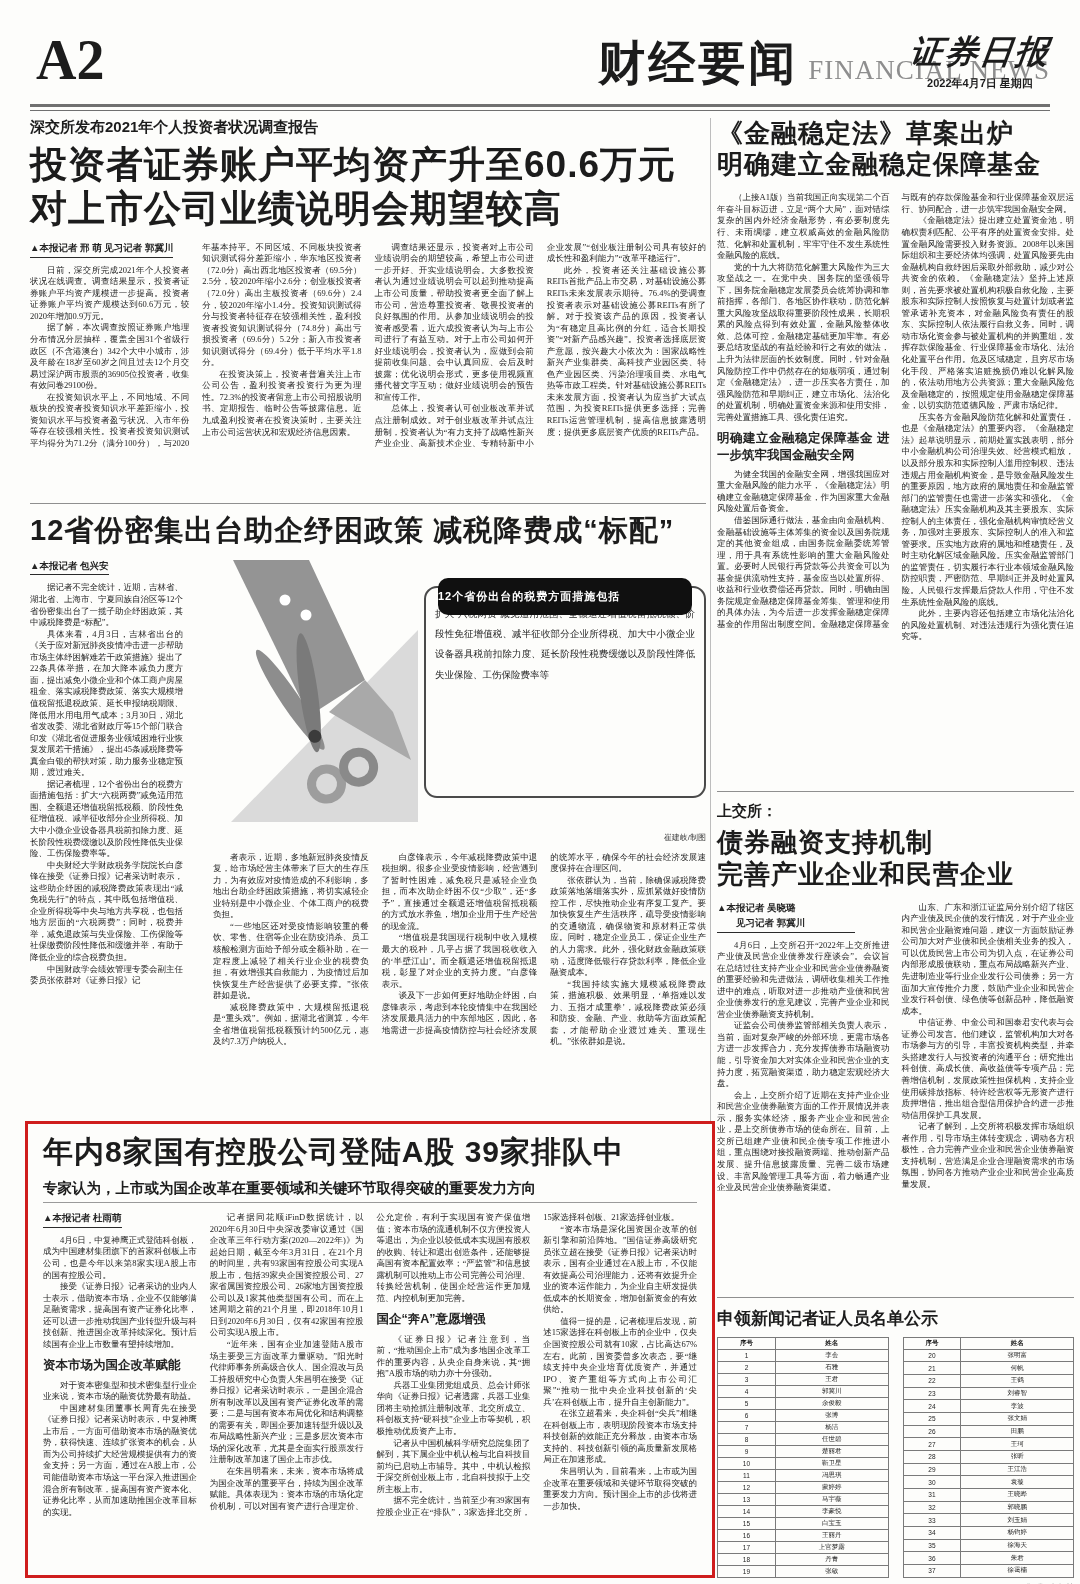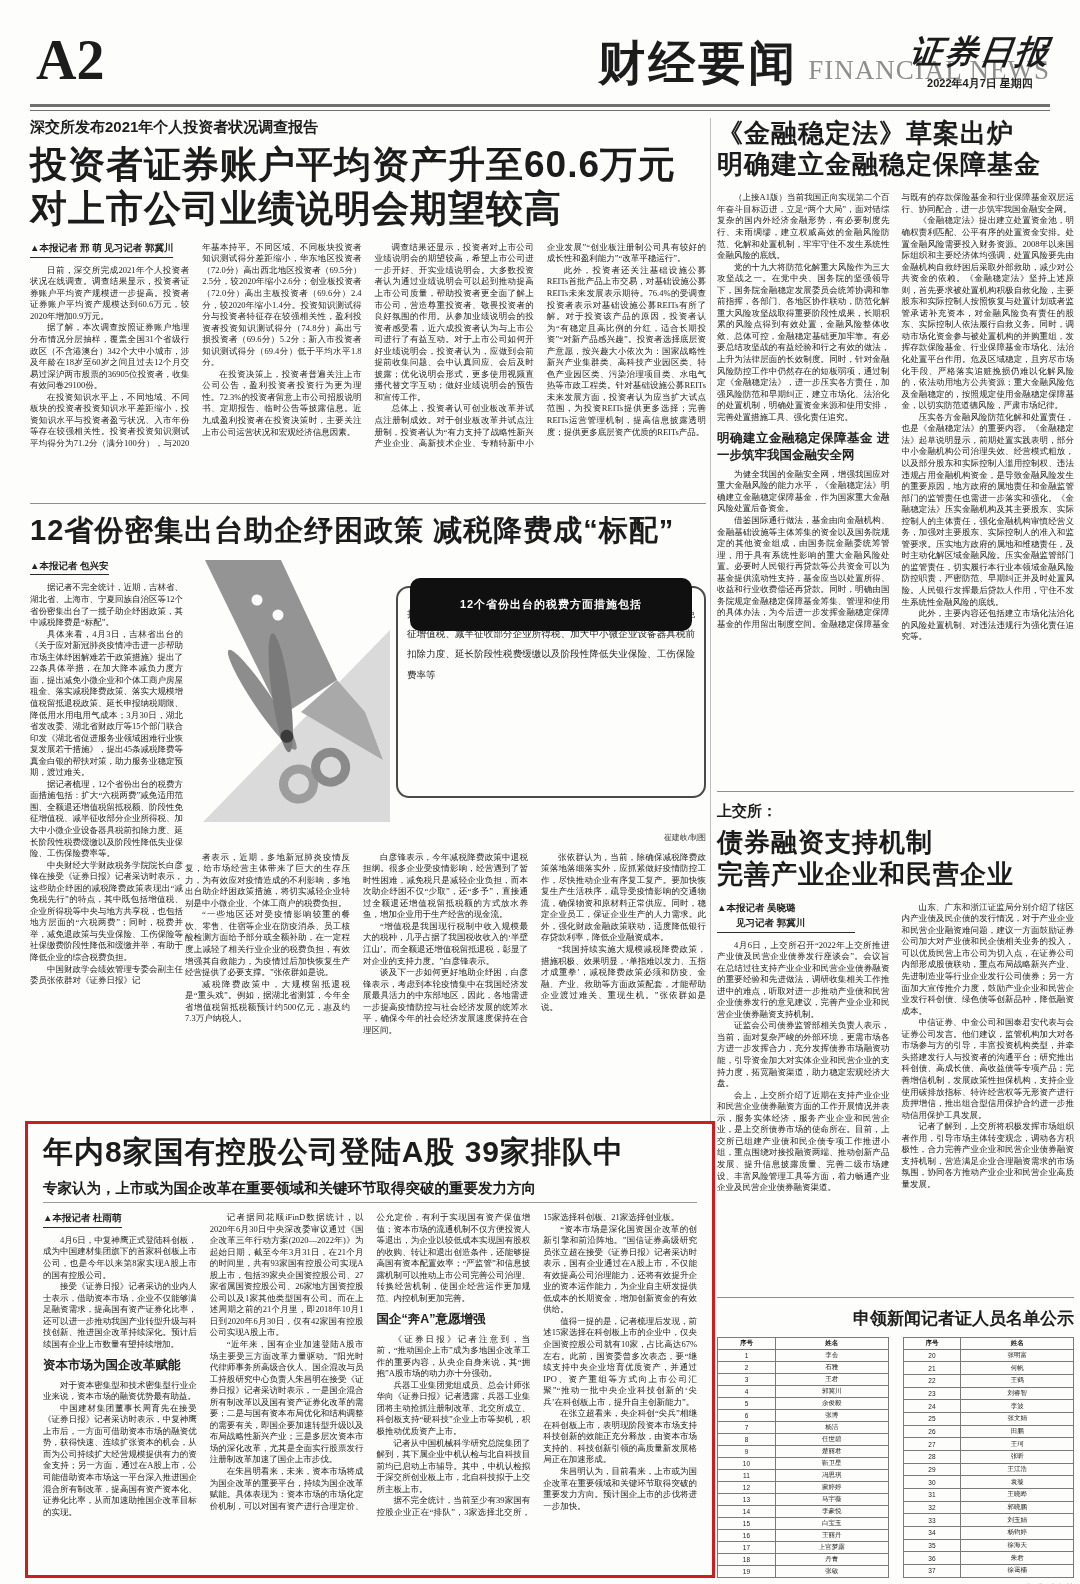--- a/index.html
+++ b/index.html
@@ -36,48 +36,48 @@
   .cols-4{column-count:4;column-gap:13px;overflow:hidden}
   .thin-rule{border:0;border-top:1px solid #8f8f8f;margin:9px 0}
 
   
   .artA .headline{font-size:37px}
   .artA .cols-4{height:252px;margin-top:10px}
 
   
   .artB{margin-top:8px}
   .artB .headline{font-size:29px;margin-bottom:12px}
-  .b-wrap{display:flex;gap:2px;height:502px;overflow:hidden}
+  .b-wrap{display:flex;gap:30px;height:502px;overflow:hidden}
   .b-col1{width:153px;flex:none;height:100%;overflow:hidden}
   .b-right{flex:1;display:flex;flex-direction:column}
   .illus-row{display:flex;gap:6px;height:282px}
   .scissors-wrap{width:205px;flex:none;position:relative}
   .infobox-wrap{flex:1;padding-top:26px}
   .infobox{border:2px solid #4a4a4a;border-radius:13px;position:relative;padding:16px 9px 6px;height:212px}
-  .infobox-pill{position:absolute;top:-10px;left:12px;right:12px;background:#101010;color:#fff;border-radius:10px;text-align:center;font-size:11px;font-weight:bold;font-family:"Liberation Sans",sans-serif;padding:19px 0;letter-spacing:1px}
+  .infobox-pill{position:absolute;top:-10px;left:12px;right:12px;background:#101010;color:#fff;border-radius:10px;font-size:11px;font-weight:bold;font-family:"Liberation Sans",sans-serif;padding:11px 0;letter-spacing:1px}
   .infobox-text{font-size:9.5px;line-height:2.15;text-align:justify;font-family:"Liberation Sans",sans-serif}
   .illus-credit{text-align:right;font-size:8px;color:#3a3a3a;margin-top:34px;font-family:"Liberation Sans",sans-serif}
   .artB .cols-3{height:208px;margin-top:10px}
 
   
   .red-box{position:absolute;left:25px;top:1121px;width:690px;height:457px;border:3px solid #cf1d1d;padding:10px 15px 6px;background:#fdfdfb}
   .red-box .headline{font-size:30px}
   .subhead{font-size:14.5px;font-weight:bold;font-family:"Liberation Sans",sans-serif;margin-top:9px;padding-bottom:4px;border-bottom:1px solid #9a9a9a}
   .red-box .cols-4{height:352px;margin-top:9px}
 
   
   .artD .headline{font-size:26px}
   .artD .cols-2{height:590px;margin-top:12px}
   .sse-kicker{font-size:15px;font-weight:bold;font-family:"Liberation Sans",sans-serif;margin:10px 0 6px}
   .artS .headline{font-size:26px}
   .artS .cols-2{height:386px;margin-top:12px}
 
   
   .roster{margin-top:8px}
-  .roster-title{text-align:right;font-size:17px;font-weight:900;font-family:"Liberation Sans",sans-serif;margin:8px 0 7px}
+  .roster-title{text-align:left;font-size:17px;font-weight:900;font-family:"Liberation Sans",sans-serif;margin:8px 0 7px}
   .roster-tables{display:flex;gap:14px}
   .roster table{width:50%;border-collapse:collapse;font-size:6.5px;font-family:"Liberation Sans",sans-serif;table-layout:fixed}
   .roster th,.roster td{border:0.5px solid #7a7a7a;text-align:center;padding:1px 0;height:8px;overflow:hidden;white-space:nowrap}
   .roster th{font-weight:bold}
   .roster col.c1{width:34%}
   .roster-credit{text-align:right;font-size:7.5px;font-weight:bold;line-height:1.3;margin-top:5px;font-family:"Liberation Sans",sans-serif}
 </style>
 </head>
 <body>
 

